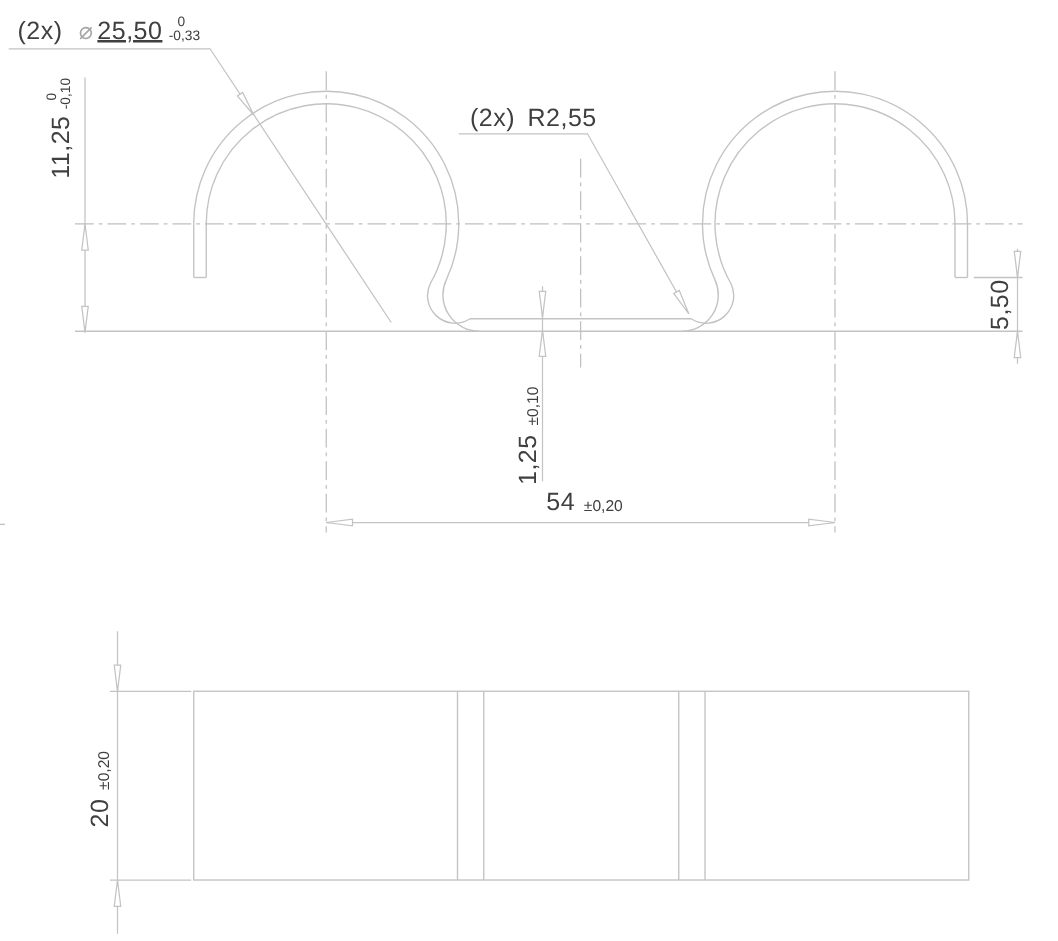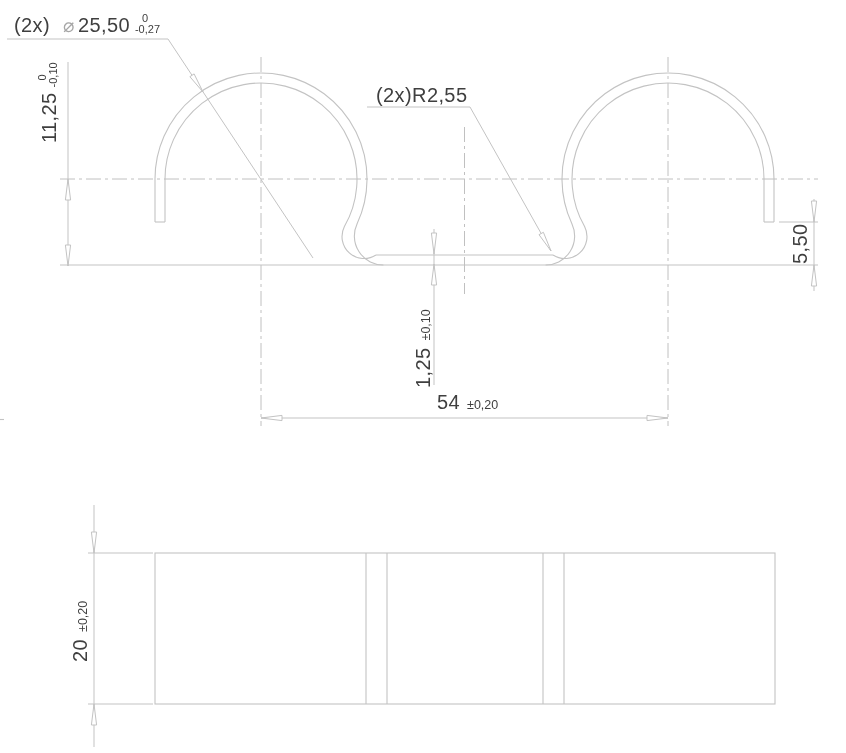--- a/index.html
+++ b/index.html
@@ -4,22 +4,22 @@
 <style>
   html,body{margin:0;padding:0;background:#ffffff;}
   .sheet{
     position:relative;width:846px;height:753px;background:#ffffff;overflow:hidden;
     font-family:"Liberation Sans",sans-serif;color:#3f3f3f;
   }
   .sheet svg{position:absolute;left:0;top:0;}
   .dim{position:absolute;font-size:20px;letter-spacing:0.4px;line-height:21px;white-space:nowrap;}
   .row{display:flex;align-items:flex-end;white-space:nowrap;}
   .vert{transform-origin:0 0;transform:rotate(-90deg);}
-  .gap-l{}
-  .gap-s{margin-left:3px;}
+  .gap-l{margin-left:10px;}
+  .gap-s{margin-left:3px;text-decoration:underline;}
   .dia-symbol{color:#a6a6a6;margin-left:13px;font-size:19px;}
   .tolstack{display:flex;flex-direction:column;font-size:11px;line-height:11px;letter-spacing:0;margin-left:5px;padding-bottom:1px;}
   .tolstack .u{padding-left:7px;}
   .tol-inline{font-size:12.5px;letter-spacing:0;margin-left:7px;padding-bottom:1px;line-height:14px;}
 </style>
 </head>
 <body>
 
 <div class="sheet">
 
@@ -89,21 +89,21 @@
       <path d="M564,553 L564,704"></path>
     </g>
   </svg>
 
   <div class="dim row" style="left:14px;top:13px;">
     <span>(2x)</span>
     <span class="dia-symbol">⌀</span>
     <span class="gap-s">25,50</span>
     <span class="tolstack">
       <span class="u">0</span>
-      <span>-0,27</span>
+      <span>-0,33</span>
     </span>
   </div>
 
   <div class="dim row" style="left:376px;top:85px;">
     <span>(2x)</span>
     <span class="gap-l">R2,55</span>
   </div>
 
   <div class="dim row vert" style="left:37px;top:143px;">
     <span>11,25</span>

